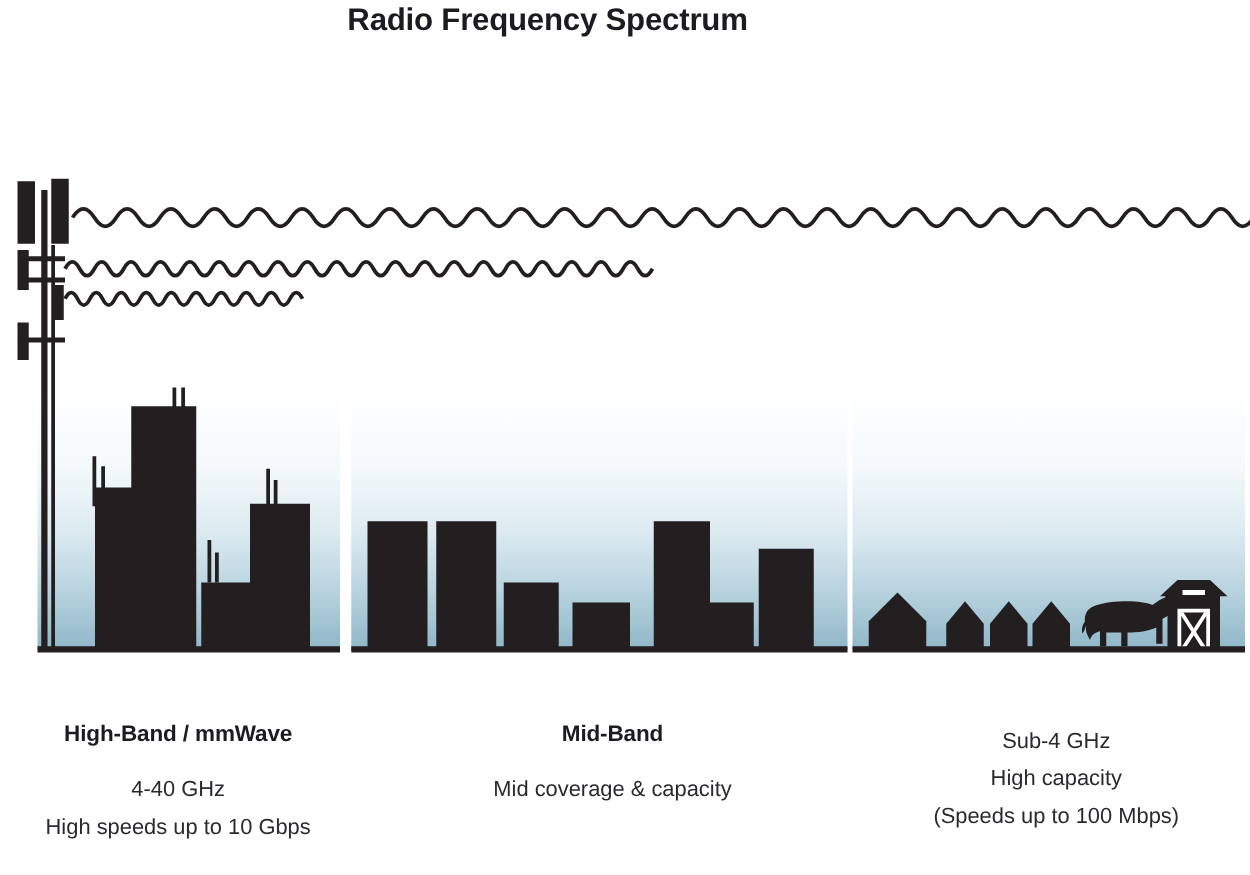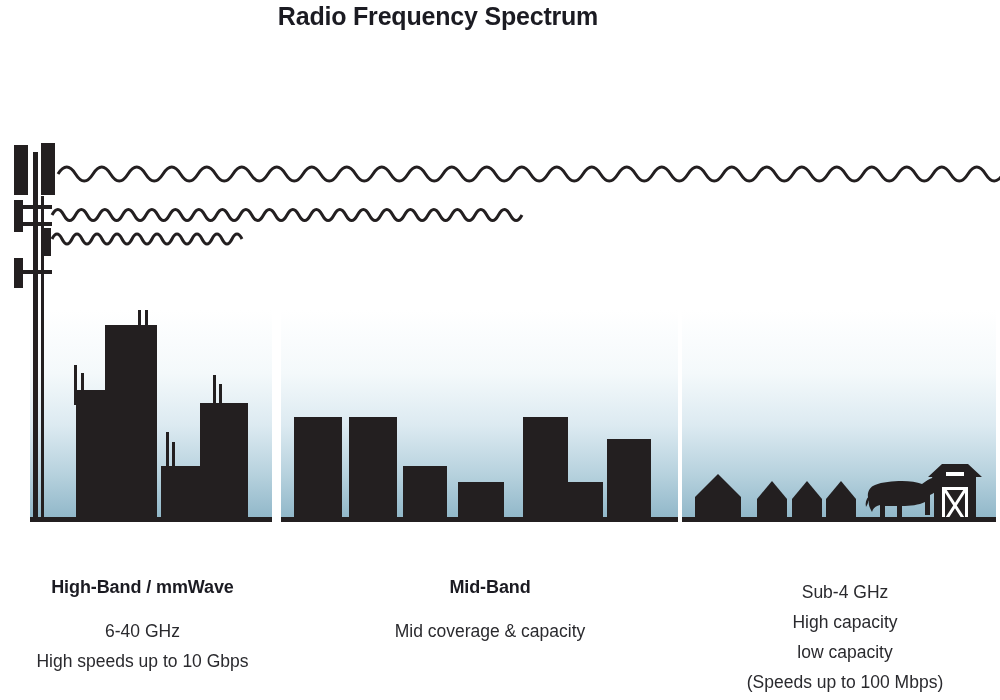--- a/index.html
+++ b/index.html
@@ -186,30 +186,29 @@
 
     <path fill="none" stroke="#231f20" stroke-width="3" d="M 58 174 q 8.75 -14 17.5 0 t 17.5 0 t 17.5 0 t 17.5 0 t 17.5 0 t 17.5 0 t 17.5 0 t 17.5 0 t 17.5 0 t 17.5 0 t 17.5 0 t 17.5 0 t 17.5 0 t 17.5 0 t 17.5 0 t 17.5 0 t 17.5 0 t 17.5 0 t 17.5 0 t 17.5 0 t 17.5 0 t 17.5 0 t 17.5 0 t 17.5 0 t 17.5 0 t 17.5 0 t 17.5 0 t 17.5 0 t 17.5 0 t 17.5 0 t 17.5 0 t 17.5 0 t 17.5 0 t 17.5 0 t 17.5 0 t 17.5 0 t 17.5 0 t 17.5 0 t 17.5 0 t 17.5 0 t 17.5 0 t 17.5 0 t 17.5 0 t 17.5 0 t 17.5 0 t 17.5 0 t 17.5 0 t 17.5 0 t 17.5 0 t 17.5 0 t 17.5 0 t 17.5 0 t 17.5 0 t 17.5 0"></path>
     <path fill="none" stroke="#231f20" stroke-width="3" d="M 52 215 q 5.875 -11 11.75 0 t 11.75 0 t 11.75 0 t 11.75 0 t 11.75 0 t 11.75 0 t 11.75 0 t 11.75 0 t 11.75 0 t 11.75 0 t 11.75 0 t 11.75 0 t 11.75 0 t 11.75 0 t 11.75 0 t 11.75 0 t 11.75 0 t 11.75 0 t 11.75 0 t 11.75 0 t 11.75 0 t 11.75 0 t 11.75 0 t 11.75 0 t 11.75 0 t 11.75 0 t 11.75 0 t 11.75 0 t 11.75 0 t 11.75 0 t 11.75 0 t 11.75 0 t 11.75 0 t 11.75 0 t 11.75 0 t 11.75 0 t 11.75 0 t 11.75 0 t 11.75 0 t 11.75 0"></path>
     <path fill="none" stroke="#231f20" stroke-width="3" d="M 52 239 q 5 -10 10 0 t 10 0 t 10 0 t 10 0 t 10 0 t 10 0 t 10 0 t 10 0 t 10 0 t 10 0 t 10 0 t 10 0 t 10 0 t 10 0 t 10 0 t 10 0 t 10 0 t 10 0 t 10 0"></path>
   </svg>
 
   <div class="band-labels">
 
     <div class="band-col c0">
       <div class="band-title">High-Band / mmWave</div>
-      <div class="band-line">6-40 GHz</div>
+      <div class="band-line">4-40 GHz</div>
       <div class="band-line">High speeds up to 10 Gbps</div>
     </div>
 
     <div class="band-col c1">
       <div class="band-title">Mid-Band</div>
       <div class="band-line">Mid coverage &amp; capacity</div>
     </div>
 
     <div class="band-col c2">
       <div class="band-line">Sub-4 GHz</div>
       <div class="band-line">High capacity</div>
-      <div class="band-line">low capacity</div>
       <div class="band-line">(Speeds up to 100 Mbps)</div>
     </div>
 
   </div>
 </div>
 
 </body></html>

